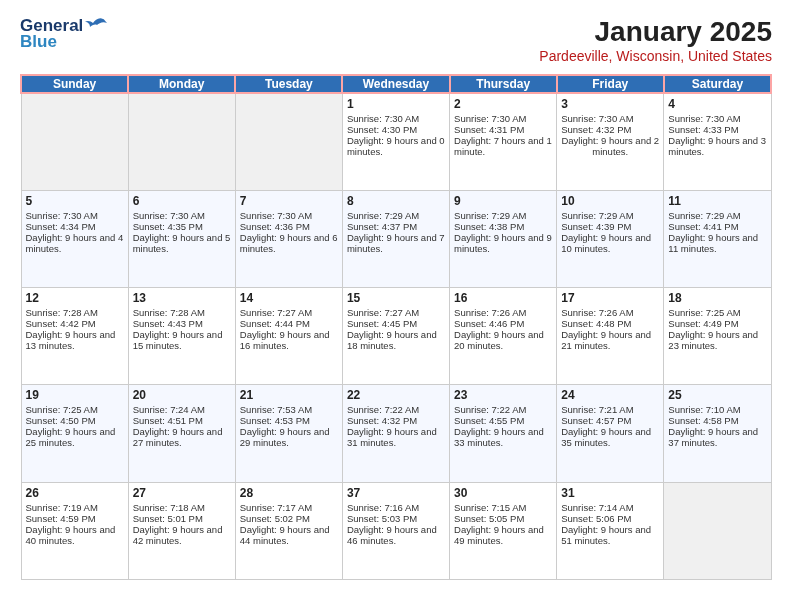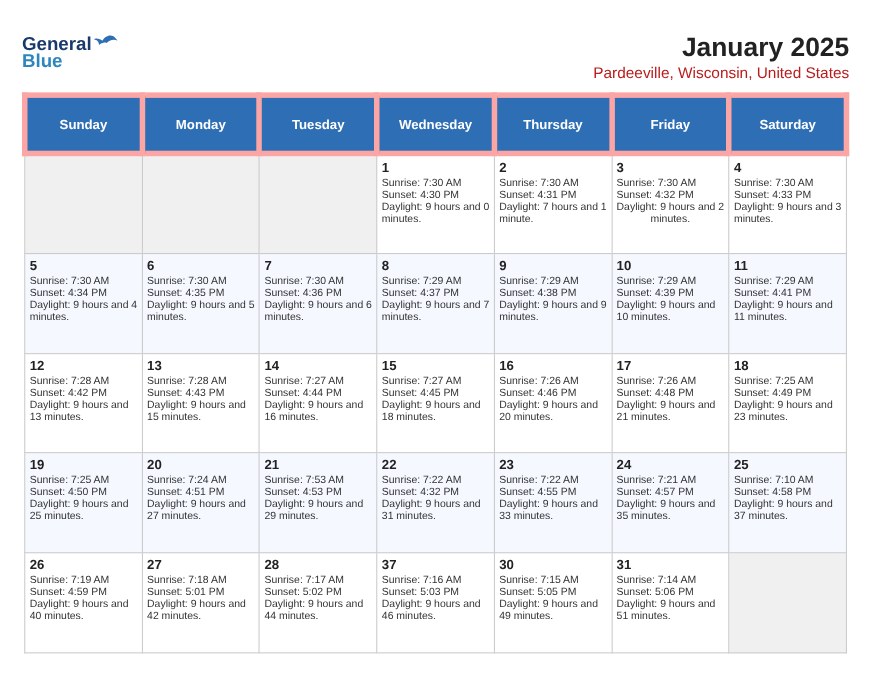--- a/index.html
+++ b/index.html
@@ -9,60 +9,59 @@
       width: 792px;
       height: 612px;
       overflow: hidden;
     }
     .page {
       width: 792px;
       height: 592px;
       padding: 16px 20px 12px 20px;
       display: flex;
       flex-direction: column;
-      margin-top: 14px;
     }
     .header {
       display: flex;
       justify-content: space-between;
       align-items: flex-start;
       margin-bottom: 10px;
     }
     .logo {
       display: flex;
       flex-direction: column;
       align-items: flex-start;
     }
     .title-block {
       text-align: right;
     }
     .month-year {
-      font-size: 24px;
+      font-size: 28px;
       font-weight: bold;
       color: #222;
     }
     .location {
       font-size: 14px;
       color: #b91c1c;
     }
     .calendar {
       flex: 1;
       border: 1px solid #ccc;
       border-collapse: collapse;
       width: 100%;
       table-layout: fixed;
     }
     .calendar thead tr th {
       background: #2e6eb5;
       color: #fff;
       font-size: 12px;
       font-weight: bold;
       text-align: center;
-      padding: 17px 2px;
-      border: 5px solid #fca5a5;
+      padding: 1px 2px;
+      border: 2px solid #fca5a5;
     }
     .calendar tbody tr td {
       vertical-align: top;
       border: 1px solid #ccc;
       padding: 3px 4px;
       font-size: 9.5px;
       color: #333;
       background: #fff;
       height: 88px;
     }

